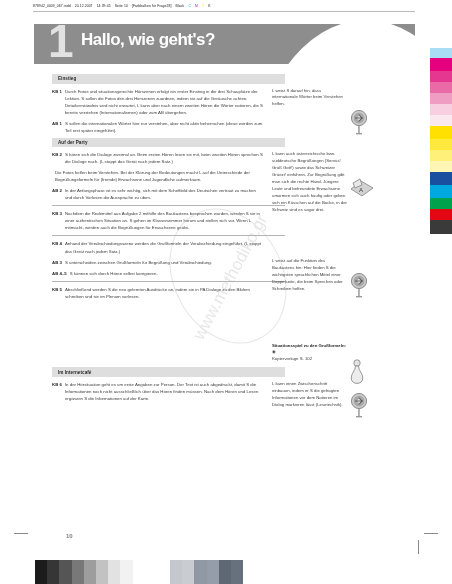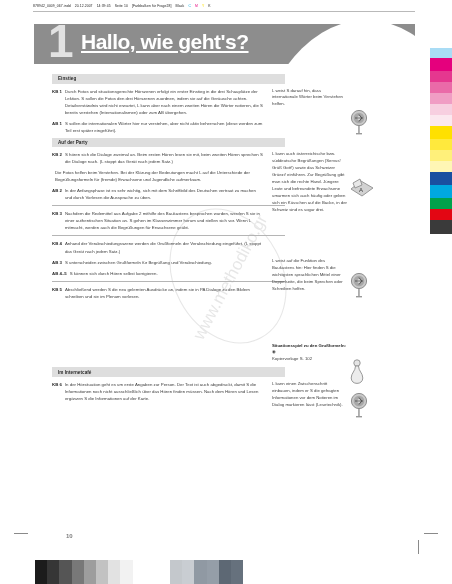--- a/index.html
+++ b/index.html
@@ -78,26 +78,25 @@
     left: 14px; top: -6px;
     font-size: 46px;
     font-weight: bold;
     color: #e2e2e2;
     line-height: 1;
     letter-spacing: -2px;
   }
   .chapter-title {
     position: absolute;
     left: 47px; top: 7px;
-    font-size: 21px;
+    font-size: 17px;
     font-weight: bold;
     color: #ffffff;
     letter-spacing: -0.5px;
     line-height: 1;
-    text-decoration: underline;
   }
 
   
   .content {
     position: absolute;
     left: 52px; top: 74px;
     width: 325px;
   }
   .section { margin-bottom: 0; }
 

